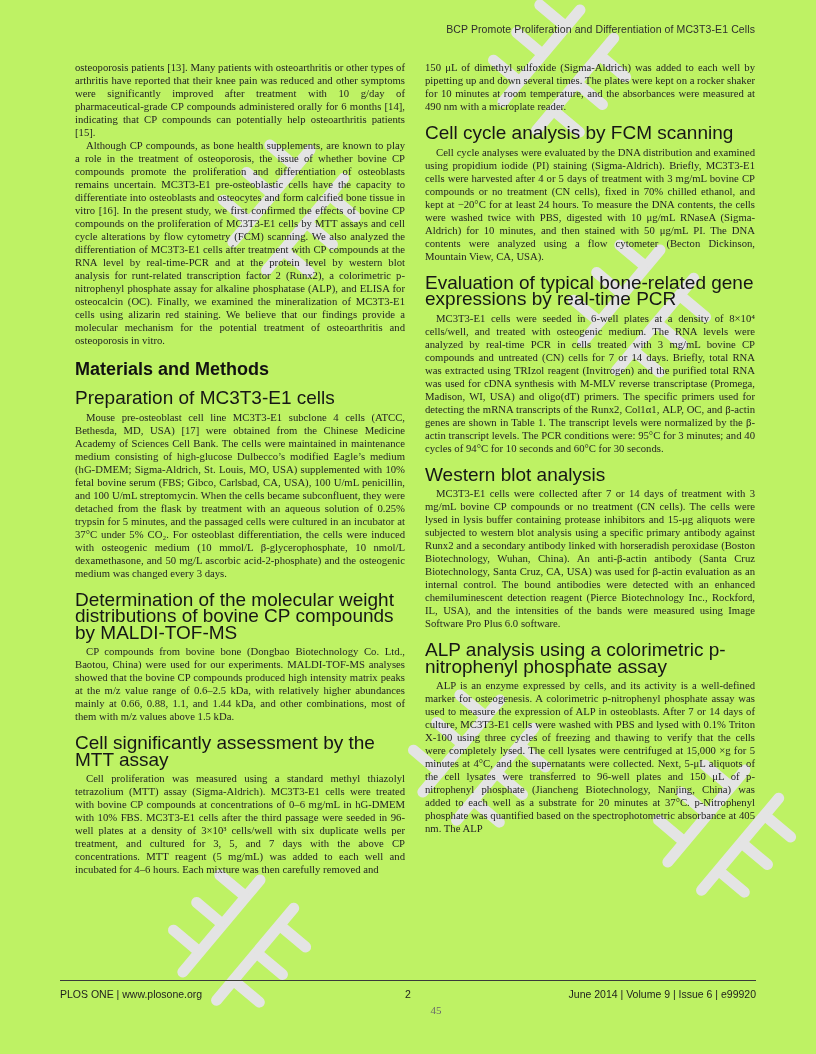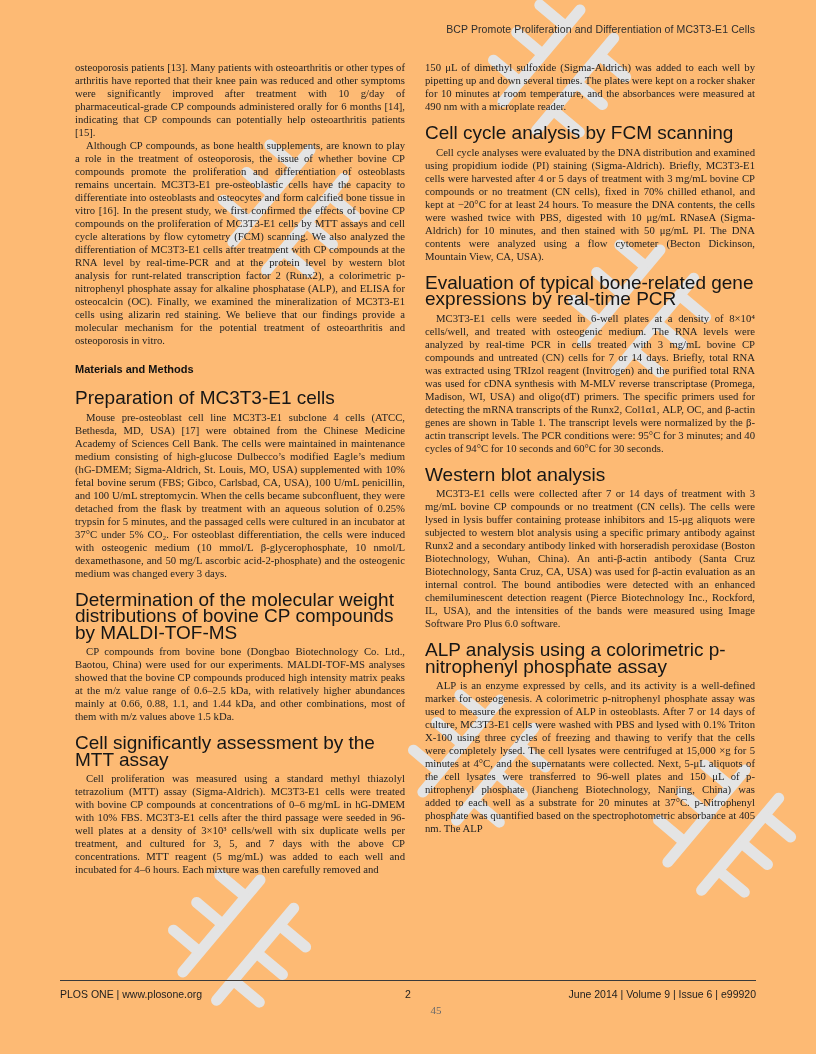--- a/index.html
+++ b/index.html
@@ -1,36 +1,36 @@
 <!DOCTYPE html>
 <html><head>
 <meta charset="utf-8">
 <style>
   html,body { margin:0; padding:0; background:#ffffff; }
   .page {
-    position:relative; width:816px; height:1054px; background:#fdba74;
+    position:relative; width:816px; height:1054px; background:#bef264;
     overflow:hidden; font-family:"Liberation Serif","DejaVu Serif",serif; color:#222;
   }
   .watermark-layer { position:absolute; inset:0; z-index:0; pointer-events:none; }
   .content-layer { position:relative; z-index:1; }
   .running-head {
     position:absolute; top:23px; right:61px;
     font-family:"Liberation Sans","DejaVu Sans",sans-serif;
     font-size:10.5px; color:#2e2e2e; letter-spacing:0.1px;
   }
   .columns { position:absolute; top:61px; left:75px; width:681px; display:flex; gap:20px; }
   .col { width:330px; }
   .para {
     margin:0; font-size:10.7px; line-height:13px; text-align:justify;
     text-indent:11px; color:#232323;
   }
   .para.cont { text-indent:0; }
   .h-major {
     font-family:"Liberation Sans","DejaVu Sans",sans-serif;
-    font-size:11px; font-weight:700; color:#111;
+    font-size:18px; font-weight:700; color:#111;
     margin:14px 0 7px 0; line-height:17px;
   }
   .h-sub {
     font-family:"Liberation Sans","DejaVu Sans",sans-serif;
     font-size:19px; font-weight:400; color:#161616;
     margin:12px 0 4px 0; line-height:16.5px;
   }
   .footer-rule {
     position:absolute; top:980px; left:60px; width:696px;
     border-top:1.2px solid #3a3a3a;

